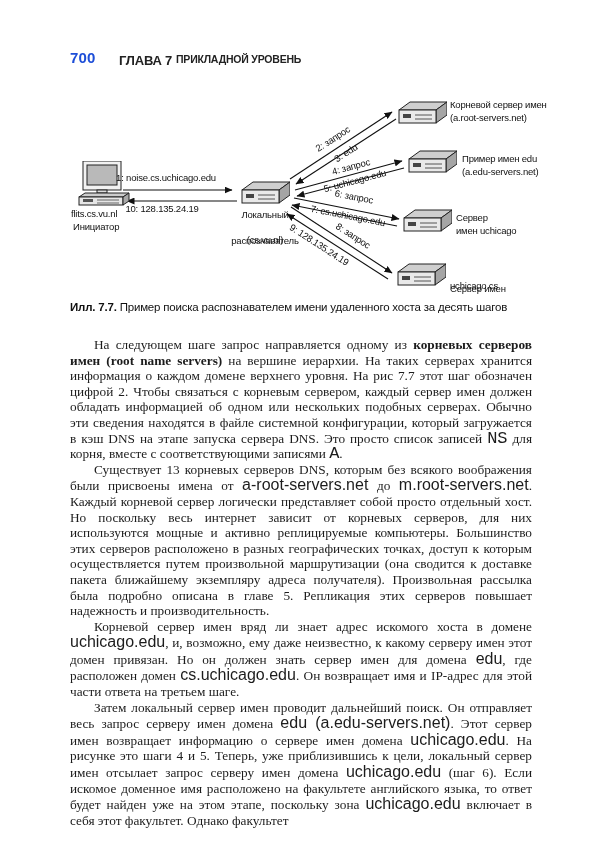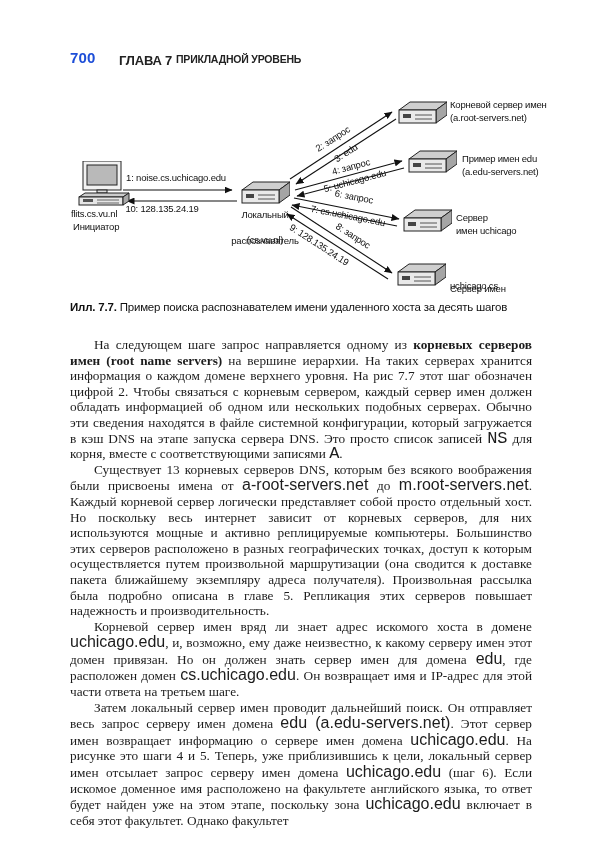--- a/index.html
+++ b/index.html
@@ -152,21 +152,21 @@
         <polygon points="39,9 50,1 50,14 39,22" fill="#a5a5a5" stroke="#222"></polygon>
         <rect x="2" y="9" width="37" height="13" fill="#e9e9e9" stroke="#222"></rect>
         <rect x="6" y="13" width="8" height="4" fill="#444"></rect>
         <line x1="18" y1="14" x2="35" y2="14" stroke="#555"></line>
         <line x1="18" y1="18" x2="35" y2="18" stroke="#555"></line>
       </svg>
     </div>
     <div class="fig-label" style="left:385px;top:188px;">Сервер имен</div>
     <div class="fig-label" style="left:385px;top:185px;text-align:right;">uchicago cs</div>
 
-    <div class="msg r-0" style="left:111px;top:83px;">1: noise.cs.uchicago.edu</div>
+    <div class="msg r-0" style="left:101px;top:83px;">1: noise.cs.uchicago.edu</div>
     <div class="msg r-0" style="left:97px;top:114px;">10: 128.135.24.19</div>
     <div class="msg r-m33" style="left:268px;top:44px;">2: запрос</div>
     <div class="msg r-m33" style="left:281px;top:58px;">3: edu</div>
     <div class="msg r-m15" style="left:286px;top:72px;">4: запрос</div>
     <div class="msg r-m15" style="left:290px;top:86px;">5: uchicago.edu</div>
     <div class="msg r-p11" style="left:289px;top:102px;">6: запрос</div>
     <div class="msg r-p11" style="left:283px;top:121px;">7: cs.uchicago.edu</div>
     <div class="msg r-p33" style="left:288px;top:141px;">8: запрос</div>
     <div class="msg r-p33" style="left:254px;top:150px;">9: 128.135.24.19</div>
   </div>

